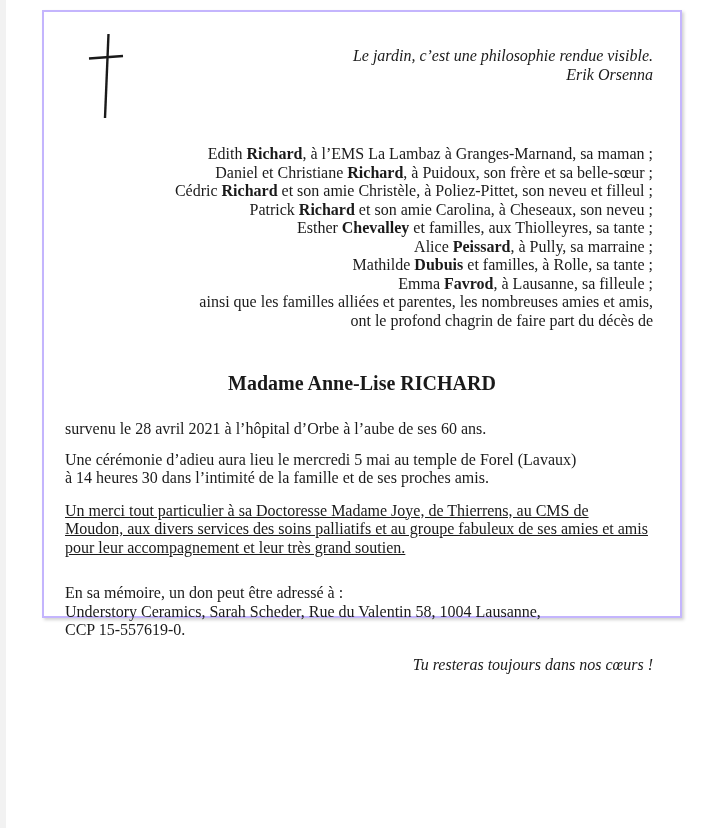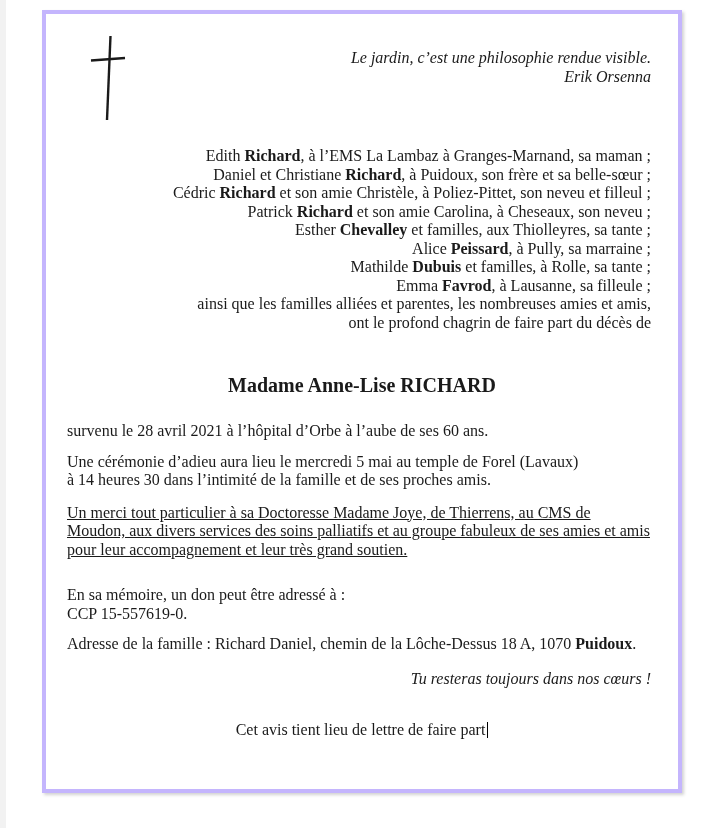--- a/index.html
+++ b/index.html
@@ -14,24 +14,24 @@
   }
   .screen-edge {
     position: absolute;
     left: 0; top: 0;
     width: 6px; height: 828px;
     background: #f2f2f2;
   }
   .page {
     position: absolute;
     left: 42px; top: 10px;
-    width: 640px; height: 783px;
+    width: 640px; height: 608px;
     box-sizing: border-box;
     background: #ffffff;
-    border: 4px solid #c4b5fd;
+    border: 2px solid #c4b5fd;
     box-shadow: 2px 2px 3px rgba(0,0,0,0.18);
     padding: 0 27px 0 21px;
     font-size: 16px;
     line-height: 18.5px;
   }
   .cross {
     position: absolute;
     left: 43px; top: 20px;
   }
   .quote {
@@ -132,23 +132,22 @@
 
       <div class="line">Moudon, aux divers services des soins palliatifs et au groupe fabuleux de ses amies et amis</div>
 
       <div class="line">pour leur accompagnement et leur très grand soutien.</div>
     </div>
 
   <div class="p4">
 
       <div class="line">En sa mémoire, un don peut être adressé à :</div>
 
+      <div class="line">Understory Ceramics, Sarah Scheder, Rue du Valentin 58, 1004 Lausanne,</div>
 
       <div class="line">CCP 15-557619-0.</div>
     </div>
 
-  <p class="p5"><span>Adresse de la famille : Richard Daniel, chemin de la Lôche-Dessus 18 A, 1070 </span><b>Puidoux</b><span>.</span></p>
 
   <p class="farewell">Tu resteras toujours dans nos cœurs !</p>
 
-  <p class="closing"><span>Cet avis tient lieu de lettre de faire part</span><span class="caret"></span></p>
 
 </div>
 
 </body></html>

